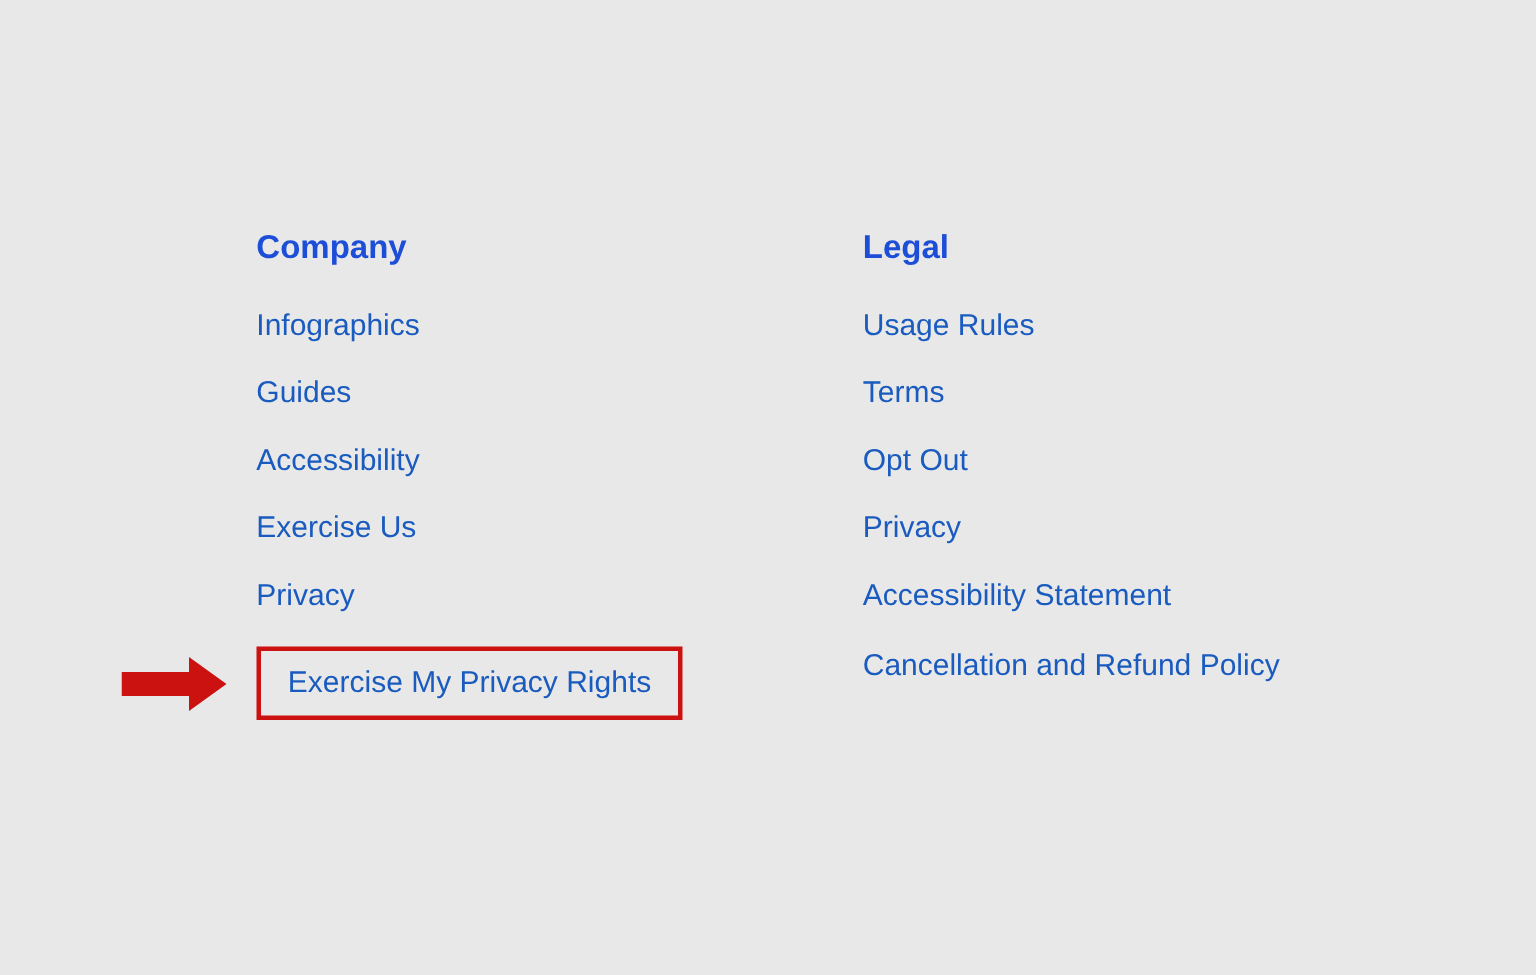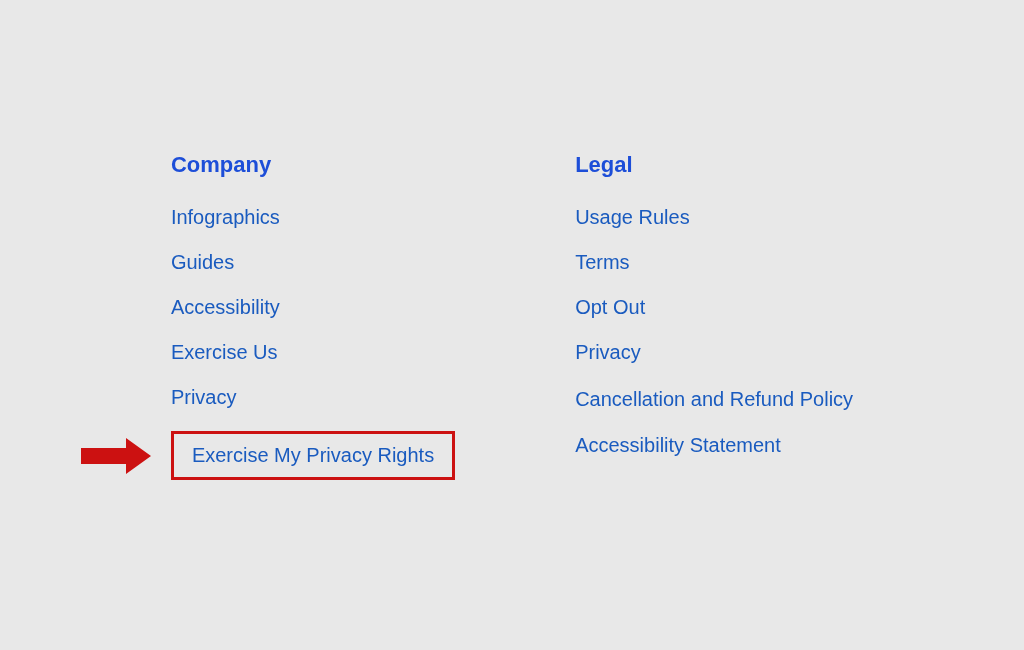--- a/index.html
+++ b/index.html
@@ -106,17 +106,17 @@
     </div>
   </div>
 
   <div class="nav-column">
     <div class="column-heading">Legal</div>
 
     <a class="nav-link" href="#">Usage Rules</a>
     <a class="nav-link" href="#">Terms</a>
     <a class="nav-link" href="#">Opt Out</a>
     <a class="nav-link" href="#">Privacy</a>
+    <a class="nav-link" href="#">Accessibility Statement</a>
     <a class="nav-link" href="#" style="max-width: 280px; line-height: 1.3;">Cancellation and Refund Policy</a>
-    <a class="nav-link" href="#">Accessibility Statement</a>
   </div>
 
 </div>
 
 </body></html>

